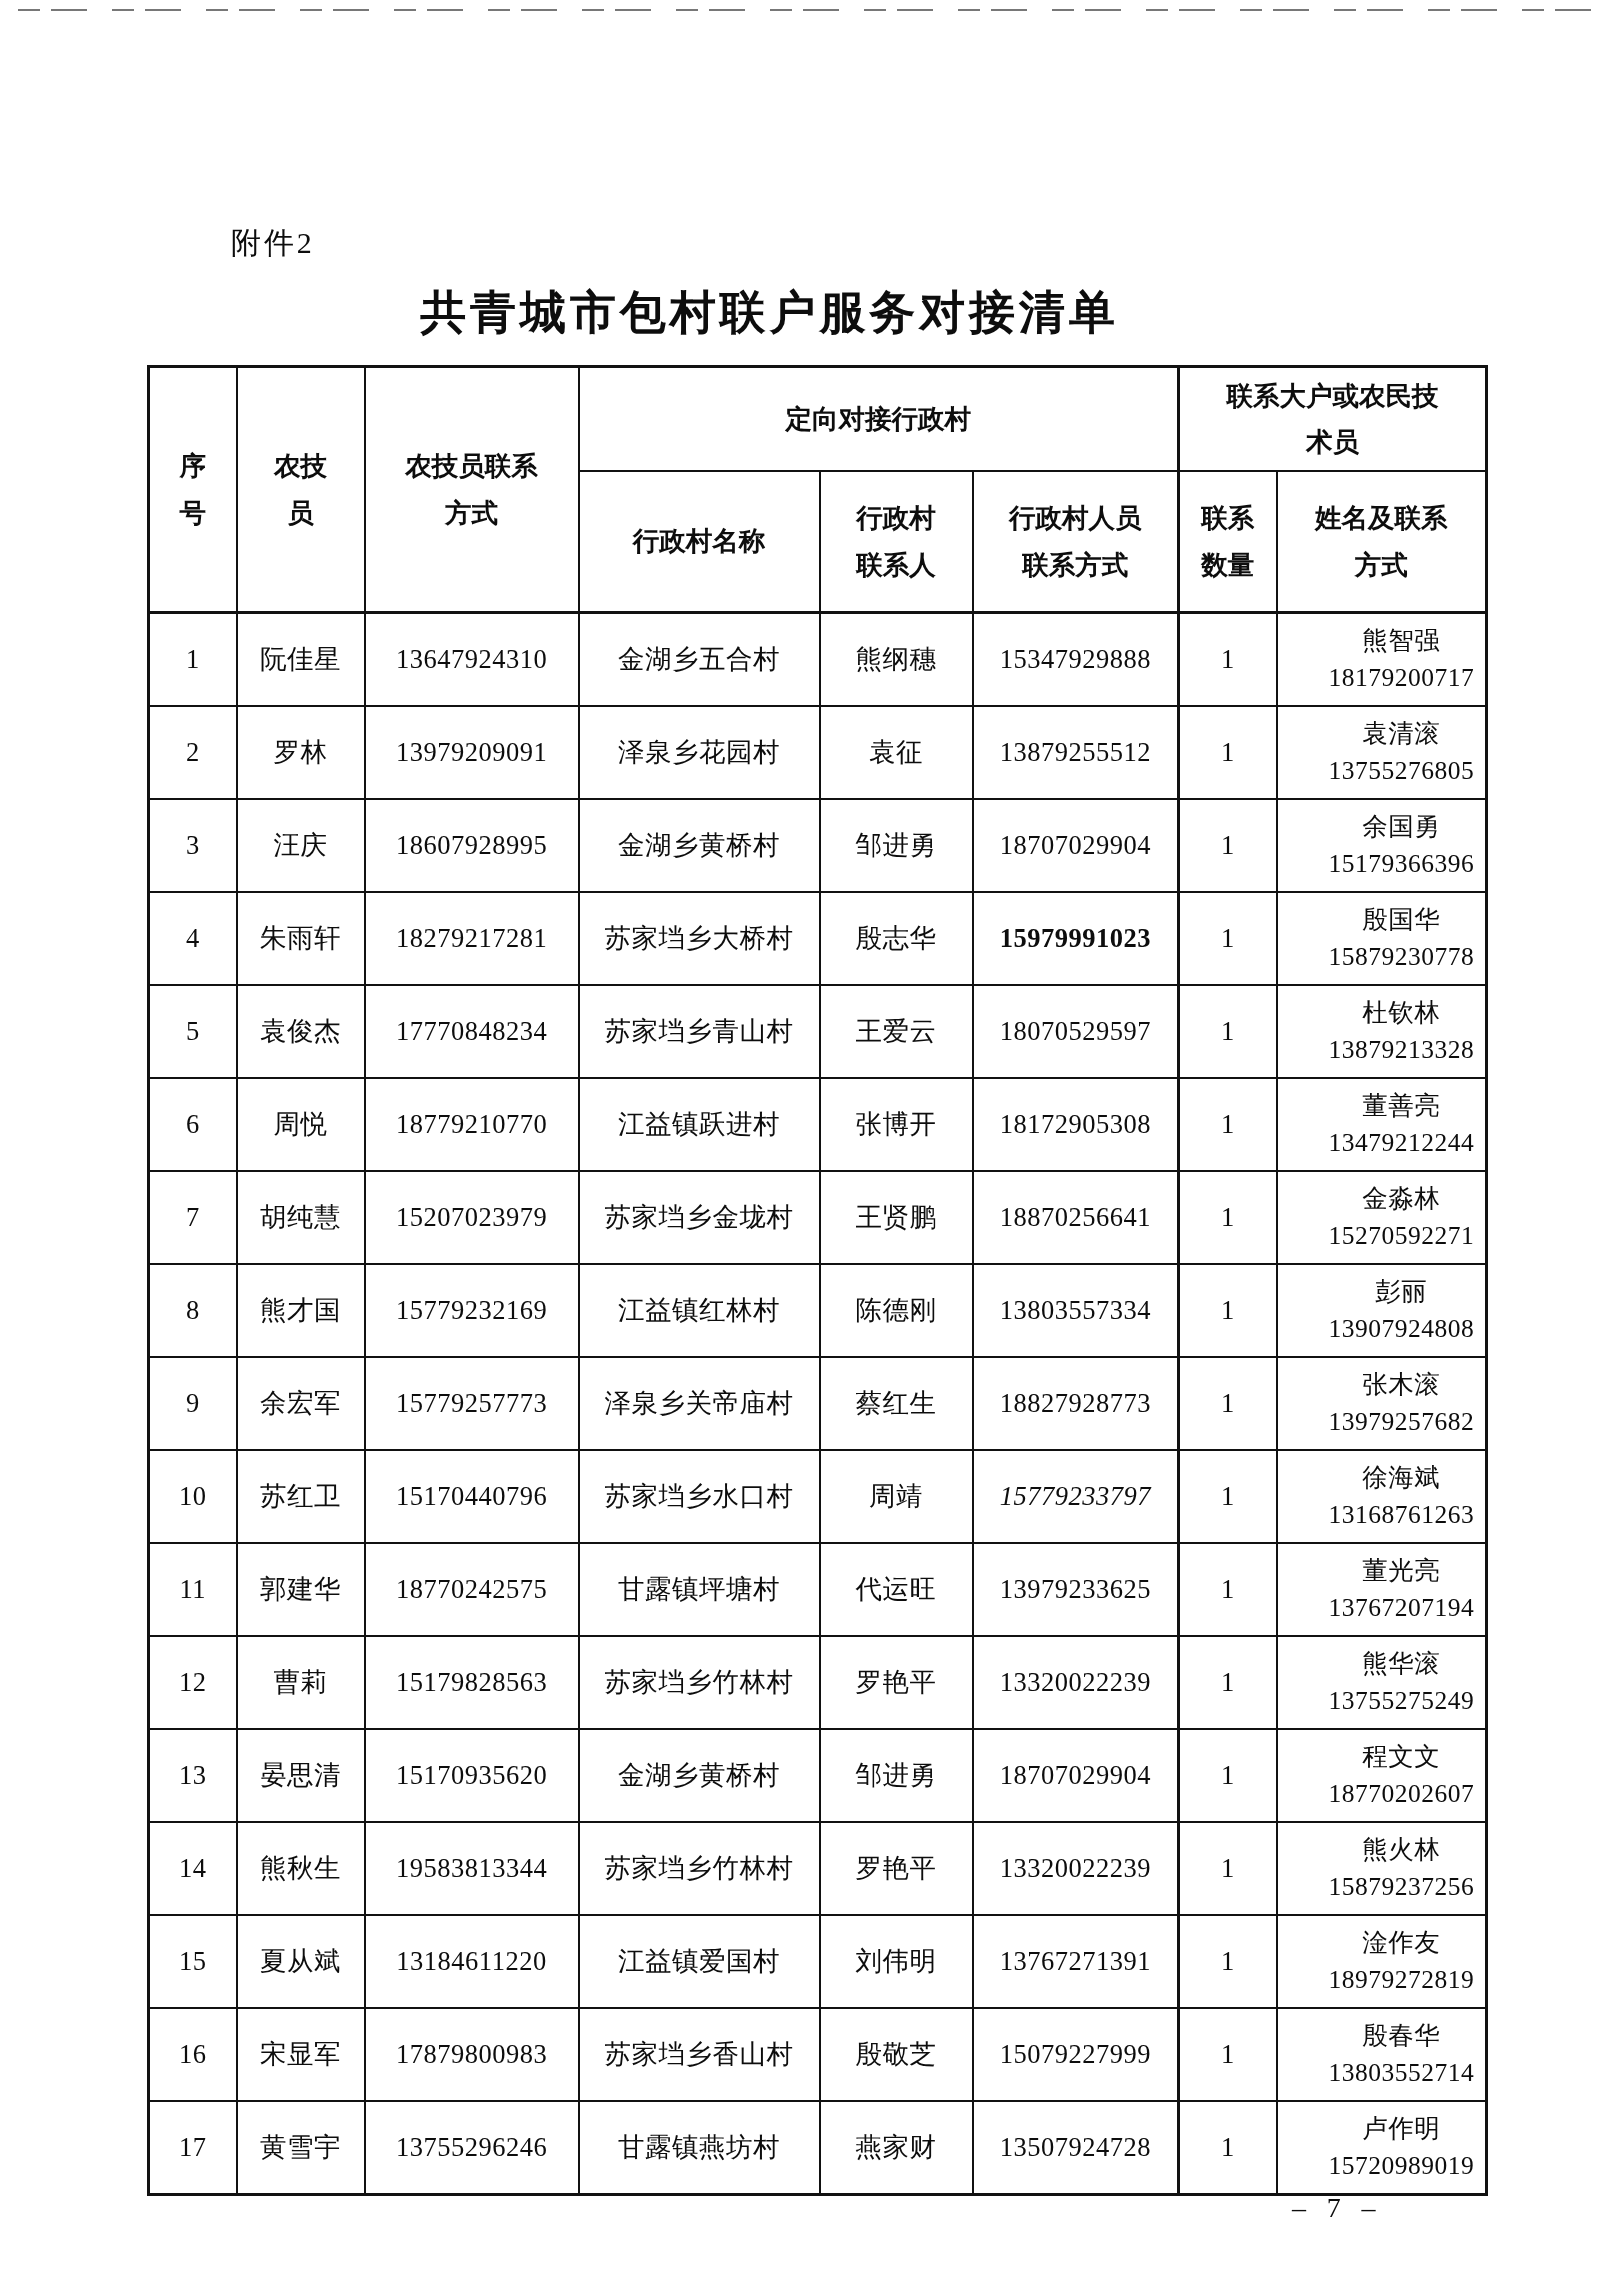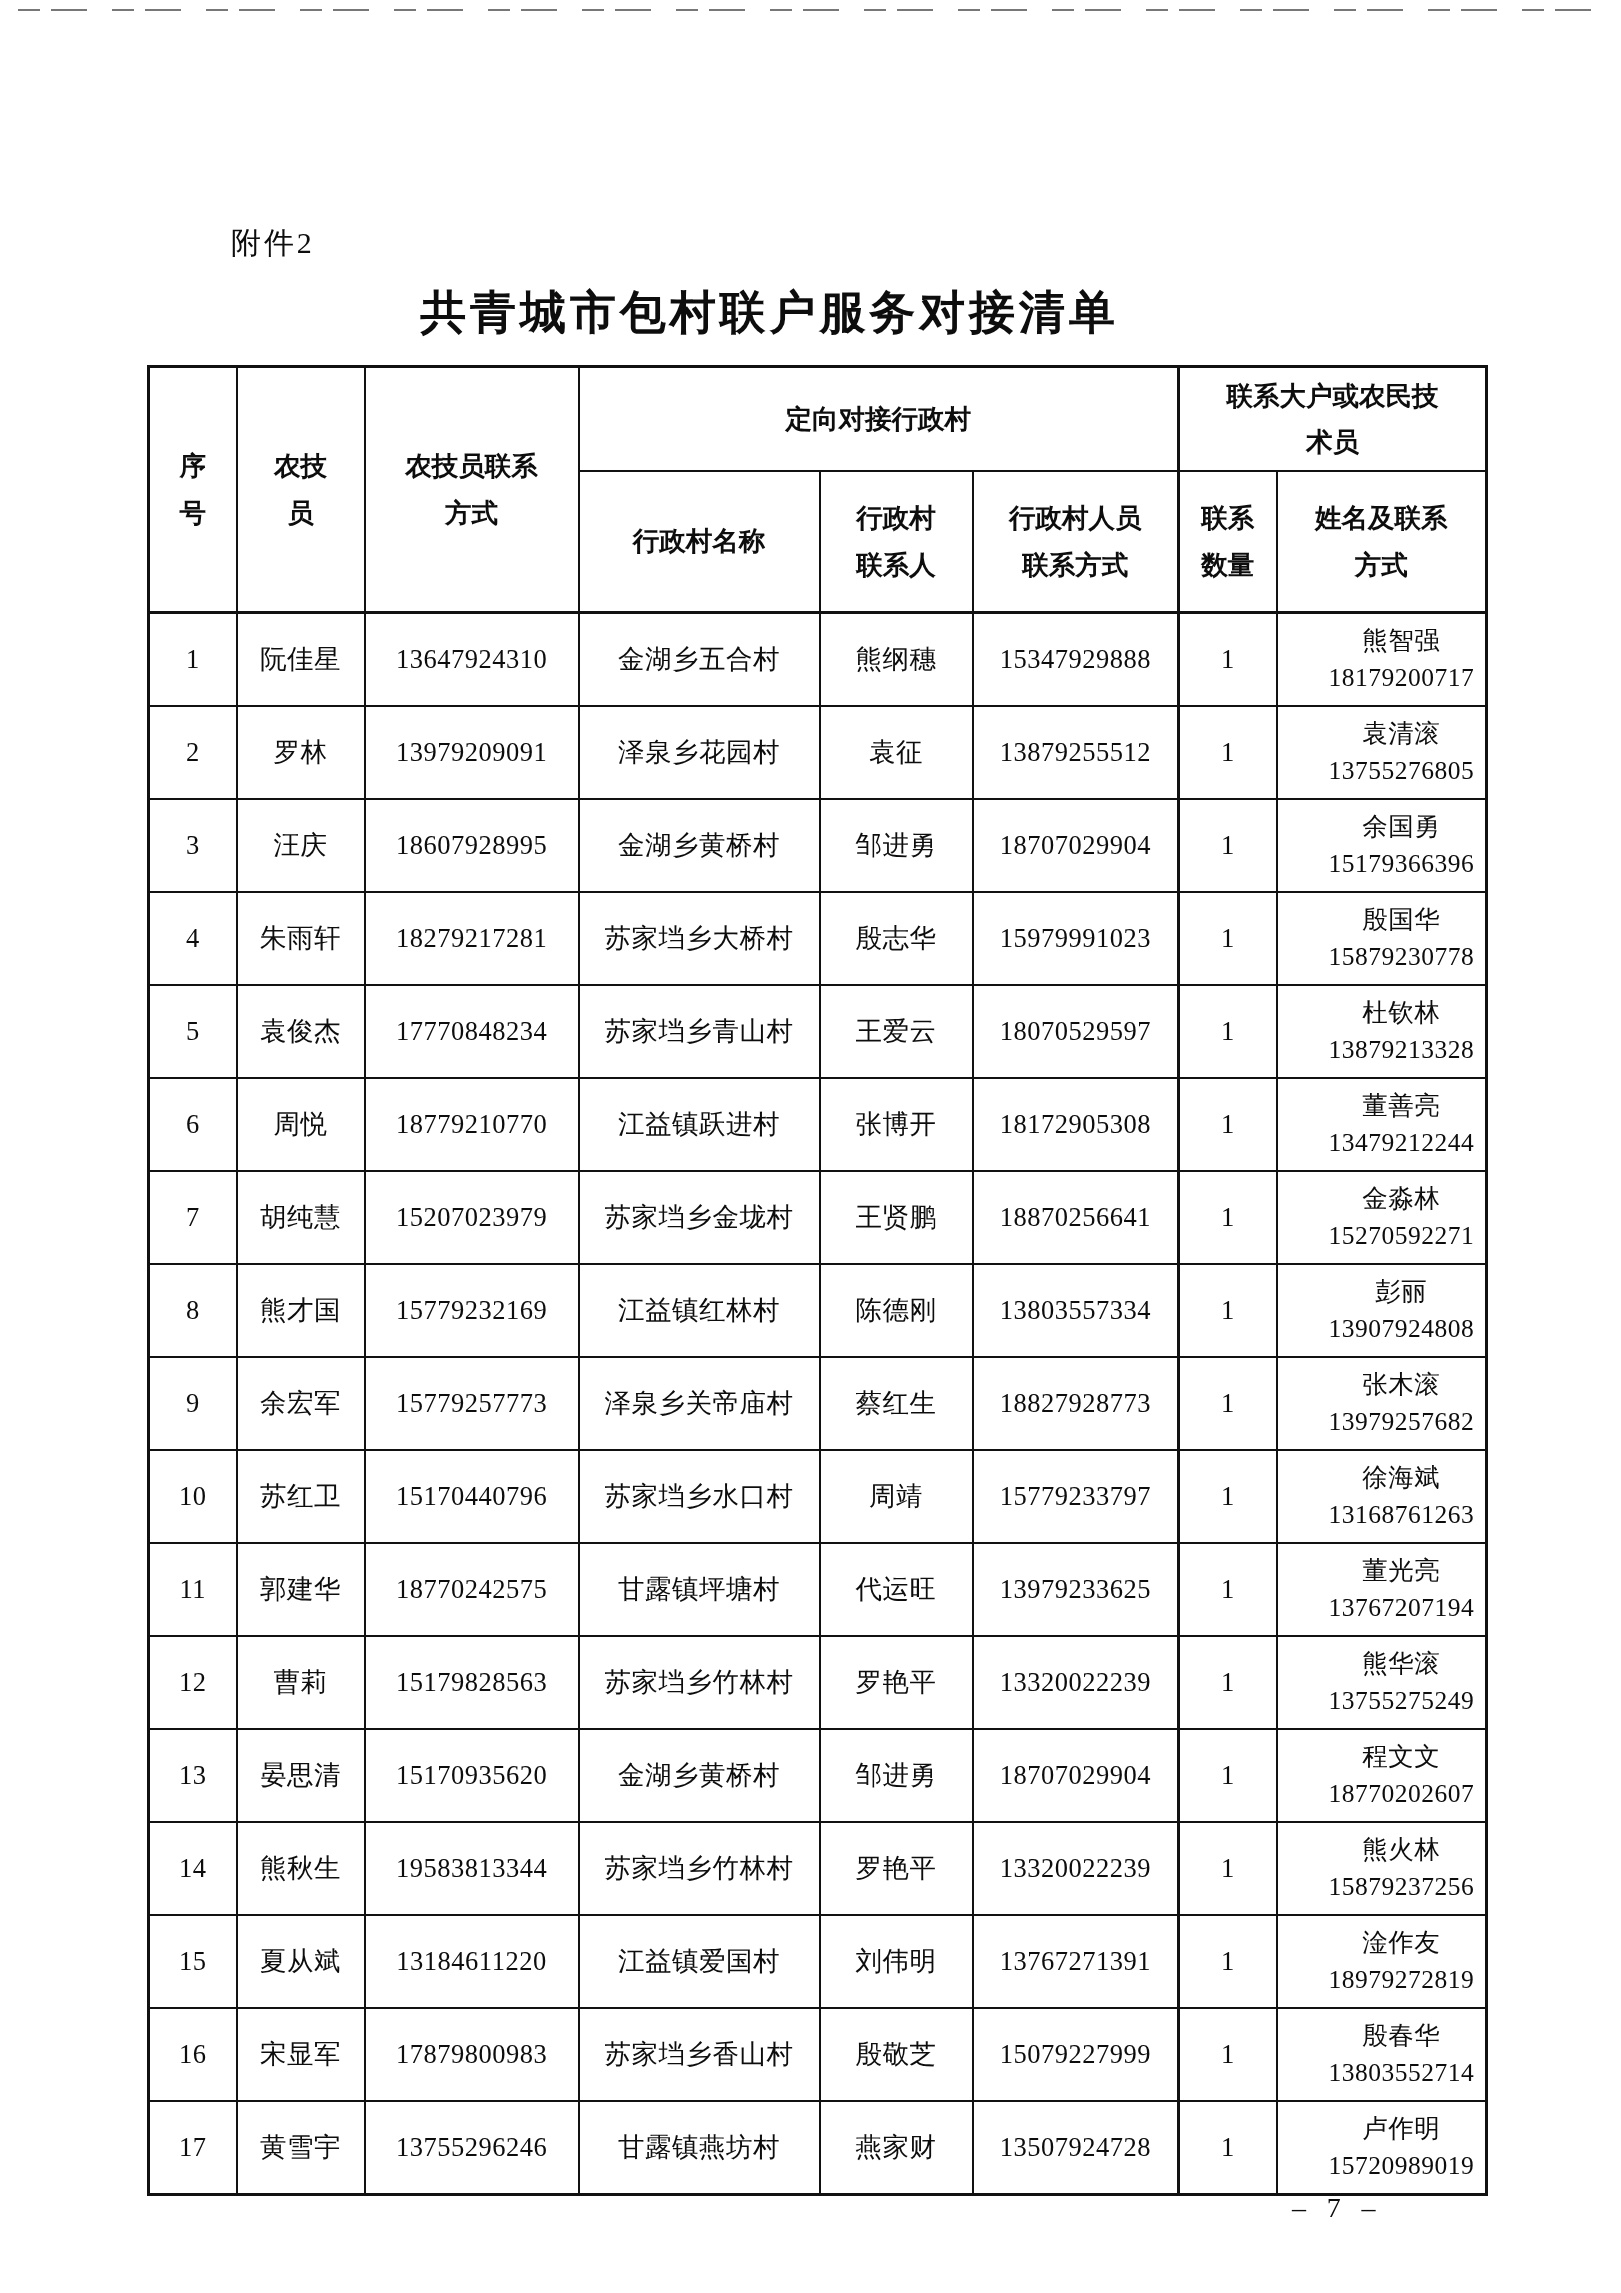--- a/index.html
+++ b/index.html
@@ -131,21 +131,21 @@
           <td>1</td>
           <td class="two-line">余国勇
 15179366396</td>
         </tr>
         <tr>
           <td>4</td>
           <td>朱雨轩</td>
           <td>18279217281</td>
           <td>苏家垱乡大桥村</td>
           <td>殷志华</td>
-          <td style="border-right-width: 3.4px;">15979991023</td>
+          <td style="border-right-width: 3.4px; font-weight: bold;">15979991023</td>
           <td>1</td>
           <td class="two-line">殷国华
 15879230778</td>
         </tr>
         <tr>
           <td>5</td>
           <td>袁俊杰</td>
           <td>17770848234</td>
           <td>苏家垱乡青山村</td>
           <td>王爱云</td>
@@ -197,21 +197,21 @@
           <td>1</td>
           <td class="two-line">张木滚
 13979257682</td>
         </tr>
         <tr>
           <td>10</td>
           <td>苏红卫</td>
           <td>15170440796</td>
           <td>苏家垱乡水口村</td>
           <td>周靖</td>
-          <td style="border-right-width: 3.4px;">15779233797</td>
+          <td style="border-right-width: 3.4px; font-style: italic;">15779233797</td>
           <td>1</td>
           <td class="two-line">徐海斌
 13168761263</td>
         </tr>
         <tr>
           <td>11</td>
           <td>郭建华</td>
           <td>18770242575</td>
           <td>甘露镇坪塘村</td>
           <td>代运旺</td>

